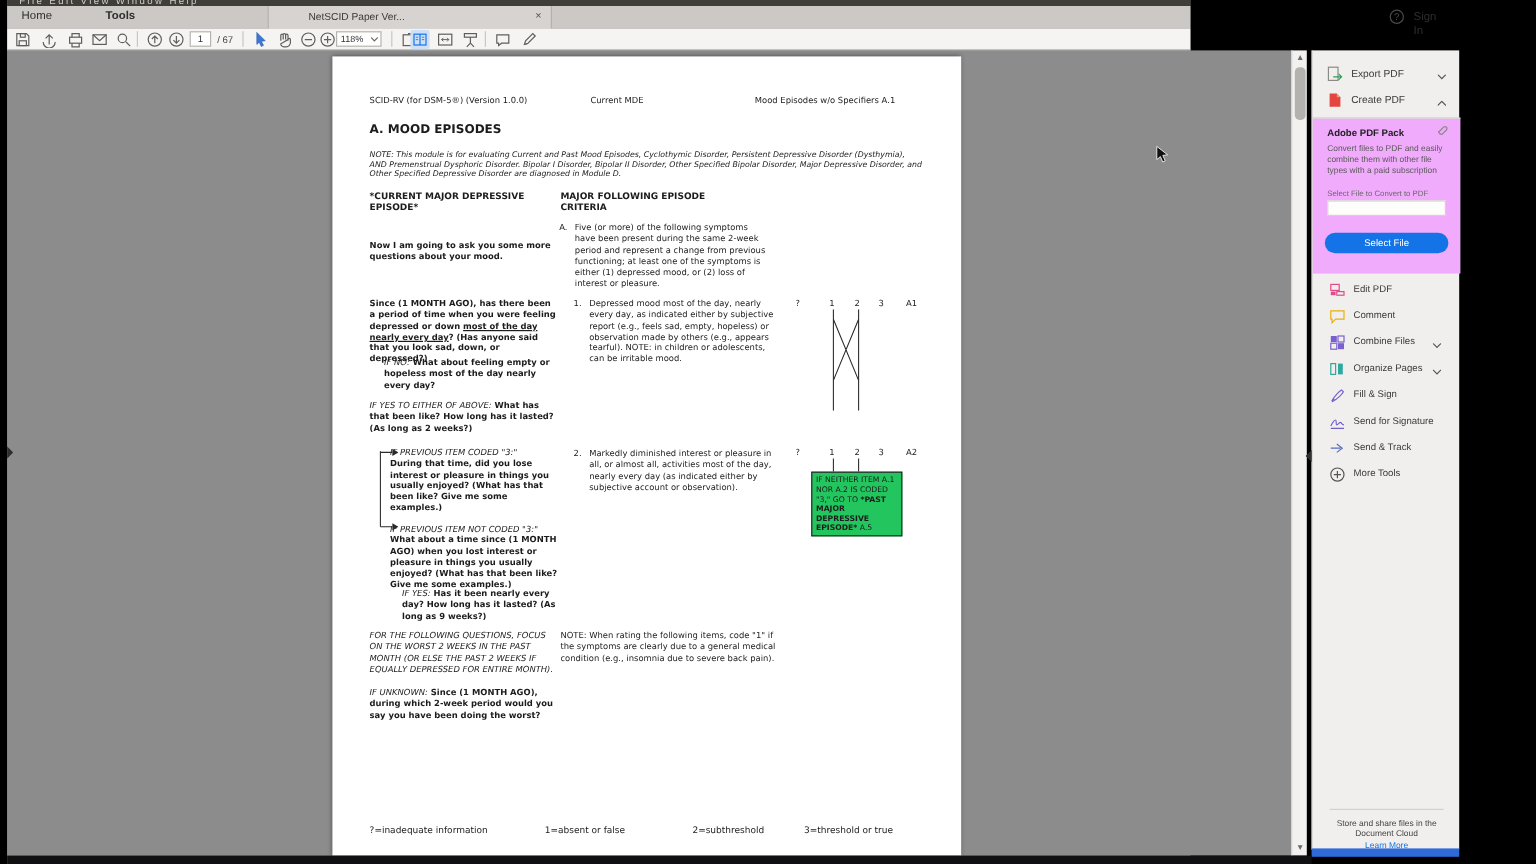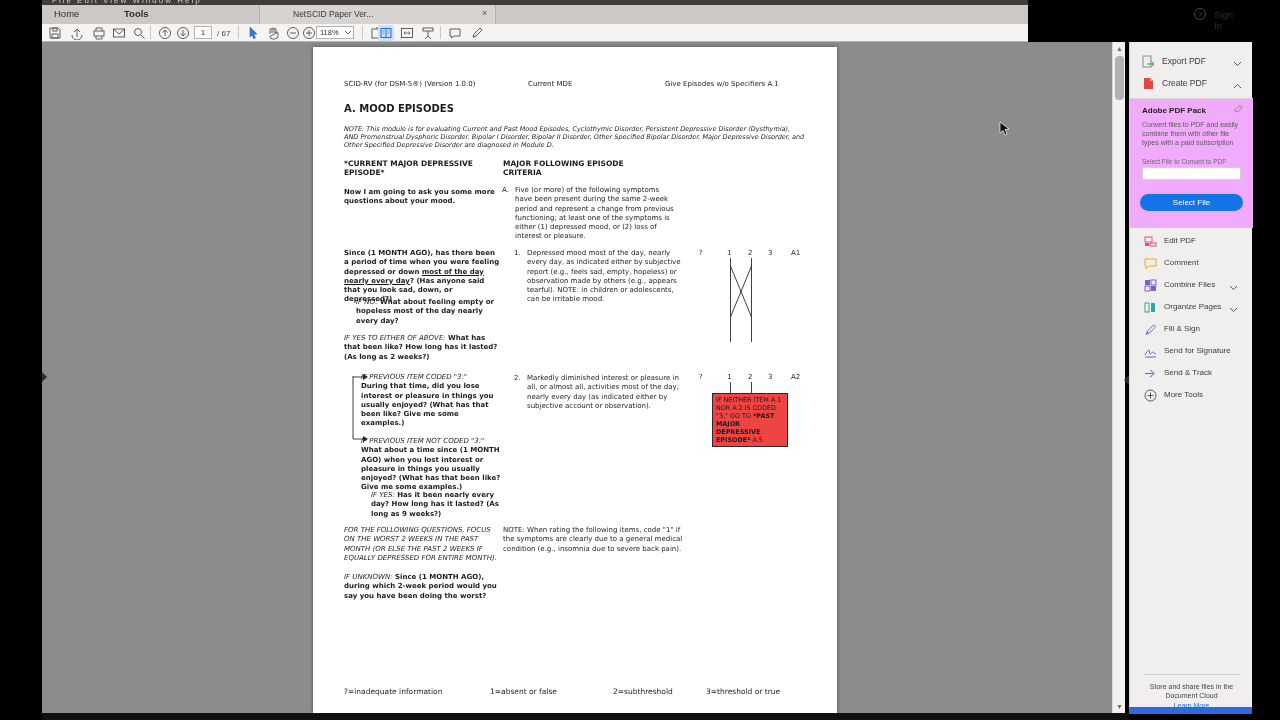--- a/index.html
+++ b/index.html
@@ -1,19 +1,19 @@
 <!DOCTYPE html>
 <html><head>
 <meta charset="utf-8">
 <style>
   * { margin:0; padding:0; box-sizing:border-box; }
   html,body { width:1280px; height:720px; background:#000; overflow:hidden;
     font-family:"Liberation Sans", sans-serif; }
   .a { position:absolute; }
-  .app { position:absolute; left:6px; top:0; width:986px; height:720px; background:#8c8c8c;margin-left:36px; }
+  .app { position:absolute; left:6px; top:0; width:986px; height:720px; background:#8c8c8c; }
 
   
   .menubar { left:0; top:0; width:100%; height:5px; background:#3f3e39; overflow:hidden;
     color:#cfcec9; font-size:8px; line-height:8px; padding-left:10px; letter-spacing:2px; }
   .menubar span { position:relative; top:-3px; }
   .tabbar { left:0; top:5px; width:100%; height:19px; background:#cbc8c5; }
   .tab-home { left:12px; top:3px; font-size:9.5px; font-weight:normal; color:#2e2e2e; }
   .tab-tools { left:82px; top:3px; font-size:9.5px; font-weight:bold; color:#2e2e2e; }
   .doctab { left:217px; top:0; width:237px; height:19px; background:#d6d3d0;
     border-left:1px solid #b3b0ad; border-right:1px solid #b3b0ad; }
@@ -43,21 +43,21 @@
   .page { position:absolute; left:271px; top:5px; width:524px; height:666px; background:#fff;
     box-shadow:0 0 4px rgba(0,0,0,.45); font-family:"DejaVu Sans", sans-serif; color:#1c1c1c; }
   .pg { position:absolute; font-size:7px; line-height:9.3px; }
   .it { font-style:italic; }
   .bd { font-weight:bold; }
   .ul { text-decoration:underline; }
   .hang { display:flex; }
   .hang .num { width:13px; flex:none; }
   .legend span { position:absolute; font-size:7.5px; }
   .skipbox { position:absolute; left:399px; top:346px; width:76px; border:1px solid #2a2a2a;
-    padding:2px 3px; font-size:6.4px; line-height:8px; background:#ef4444; }
+    padding:2px 3px; font-size:6.4px; line-height:8px; background:#22c55e; }
   .pagesvg { position:absolute; left:0; top:0; pointer-events:none; }
   .edge-handle { position:absolute; width:0; height:0; border-top:5px solid transparent;
     border-bottom:5px solid transparent; }
 
   
   .scrollbar { left:1070px; top:42px; width:13px; height:671px; background:#f2f1ef;
     border-left:1px solid #dcdad7; }
   .sb-arrow { position:absolute; left:0; width:13px; height:13px; color:#6b6b6b;
     font-size:7px; text-align:center; line-height:13px; }
   .sb-thumb { position:absolute; left:2px; top:14px; width:9px; height:44px; background:#b4b2af;
@@ -191,30 +191,30 @@
     <span class="tico" style="left:428px"><svg viewBox="0 0 14 14">
           <path d="M3 11l1-3 6-6 2 2-6 6zM3 11l2.5-.5" fill="none" stroke="#5f5e5c"></path>
         </svg></span>
   </div>
 
   <div class="a docarea">
     <div class="page">
 
       <span class="pg" style="left:31px; top:33px;">SCID-RV (for DSM-5®) (Version 1.0.0)</span>
       <span class="pg" style="left:215px; top:33px;">Current MDE</span>
-      <span class="pg" style="left:352px; top:33px;">Give Episodes w/o Specifiers  A.1</span>
+      <span class="pg" style="left:352px; top:33px;">Mood Episodes w/o Specifiers  A.1</span>
 
       <span class="pg bd" style="left:31px; top:57px; font-size:10px;">A.  MOOD EPISODES</span>
 
       <div class="pg it" style="left:31px; top:78px; width:462px; font-size:6.5px; line-height:8px;">NOTE: This module is for evaluating Current and Past Mood Episodes, Cyclothymic Disorder, Persistent Depressive Disorder (Dysthymia), AND Premenstrual Dysphoric Disorder.  Bipolar I Disorder, Bipolar II Disorder, Other Specified Bipolar Disorder, Major Depressive Disorder, and Other Specified Depressive Disorder are diagnosed in Module D.</div>
 
       <div class="pg bd" style="left:31px; top:112px; width:152px; font-size:7.5px; line-height:9px;">*CURRENT MAJOR DEPRESSIVE EPISODE*</div>
       <div class="pg bd" style="left:190px; top:112px; width:160px; font-size:7.5px; line-height:9px;">MAJOR FOLLOWING EPISODE CRITERIA</div>
 
-      <div class="pg bd" style="left:31px; top:141px; width:158px;">Now I am going to ask you some more questions about your mood.</div>
+      <div class="pg bd" style="left:31px; top:154px; width:158px;">Now I am going to ask you some more questions about your mood.</div>
 
       <div class="pg hang" style="left:189px; top:139px; width:172px;">
         <span class="num">A.</span>
         <span>Five (or more) of the following symptoms have been present during the same 2-week period and represent a change from previous functioning; at least one of the symptoms is either (1) depressed mood, or (2) loss of interest or pleasure.</span>
       </div>
 
       <div class="pg bd" style="left:31px; top:202px; width:158px;"><span>Since (1 MONTH AGO), has there been a period of time when you were feeling depressed or down </span><span class="ul">most of the day nearly every day</span><span>?  (Has anyone said that you look sad, down, or depressed?)</span></div>
       <div class="pg" style="left:43px; top:251px; width:148px;"><span class="it">IF NO:</span><span class="bd"> What about feeling empty or hopeless most of the day nearly every day?</span></div>
 
       <div class="pg hang" style="left:201px; top:202px; width:172px;">

